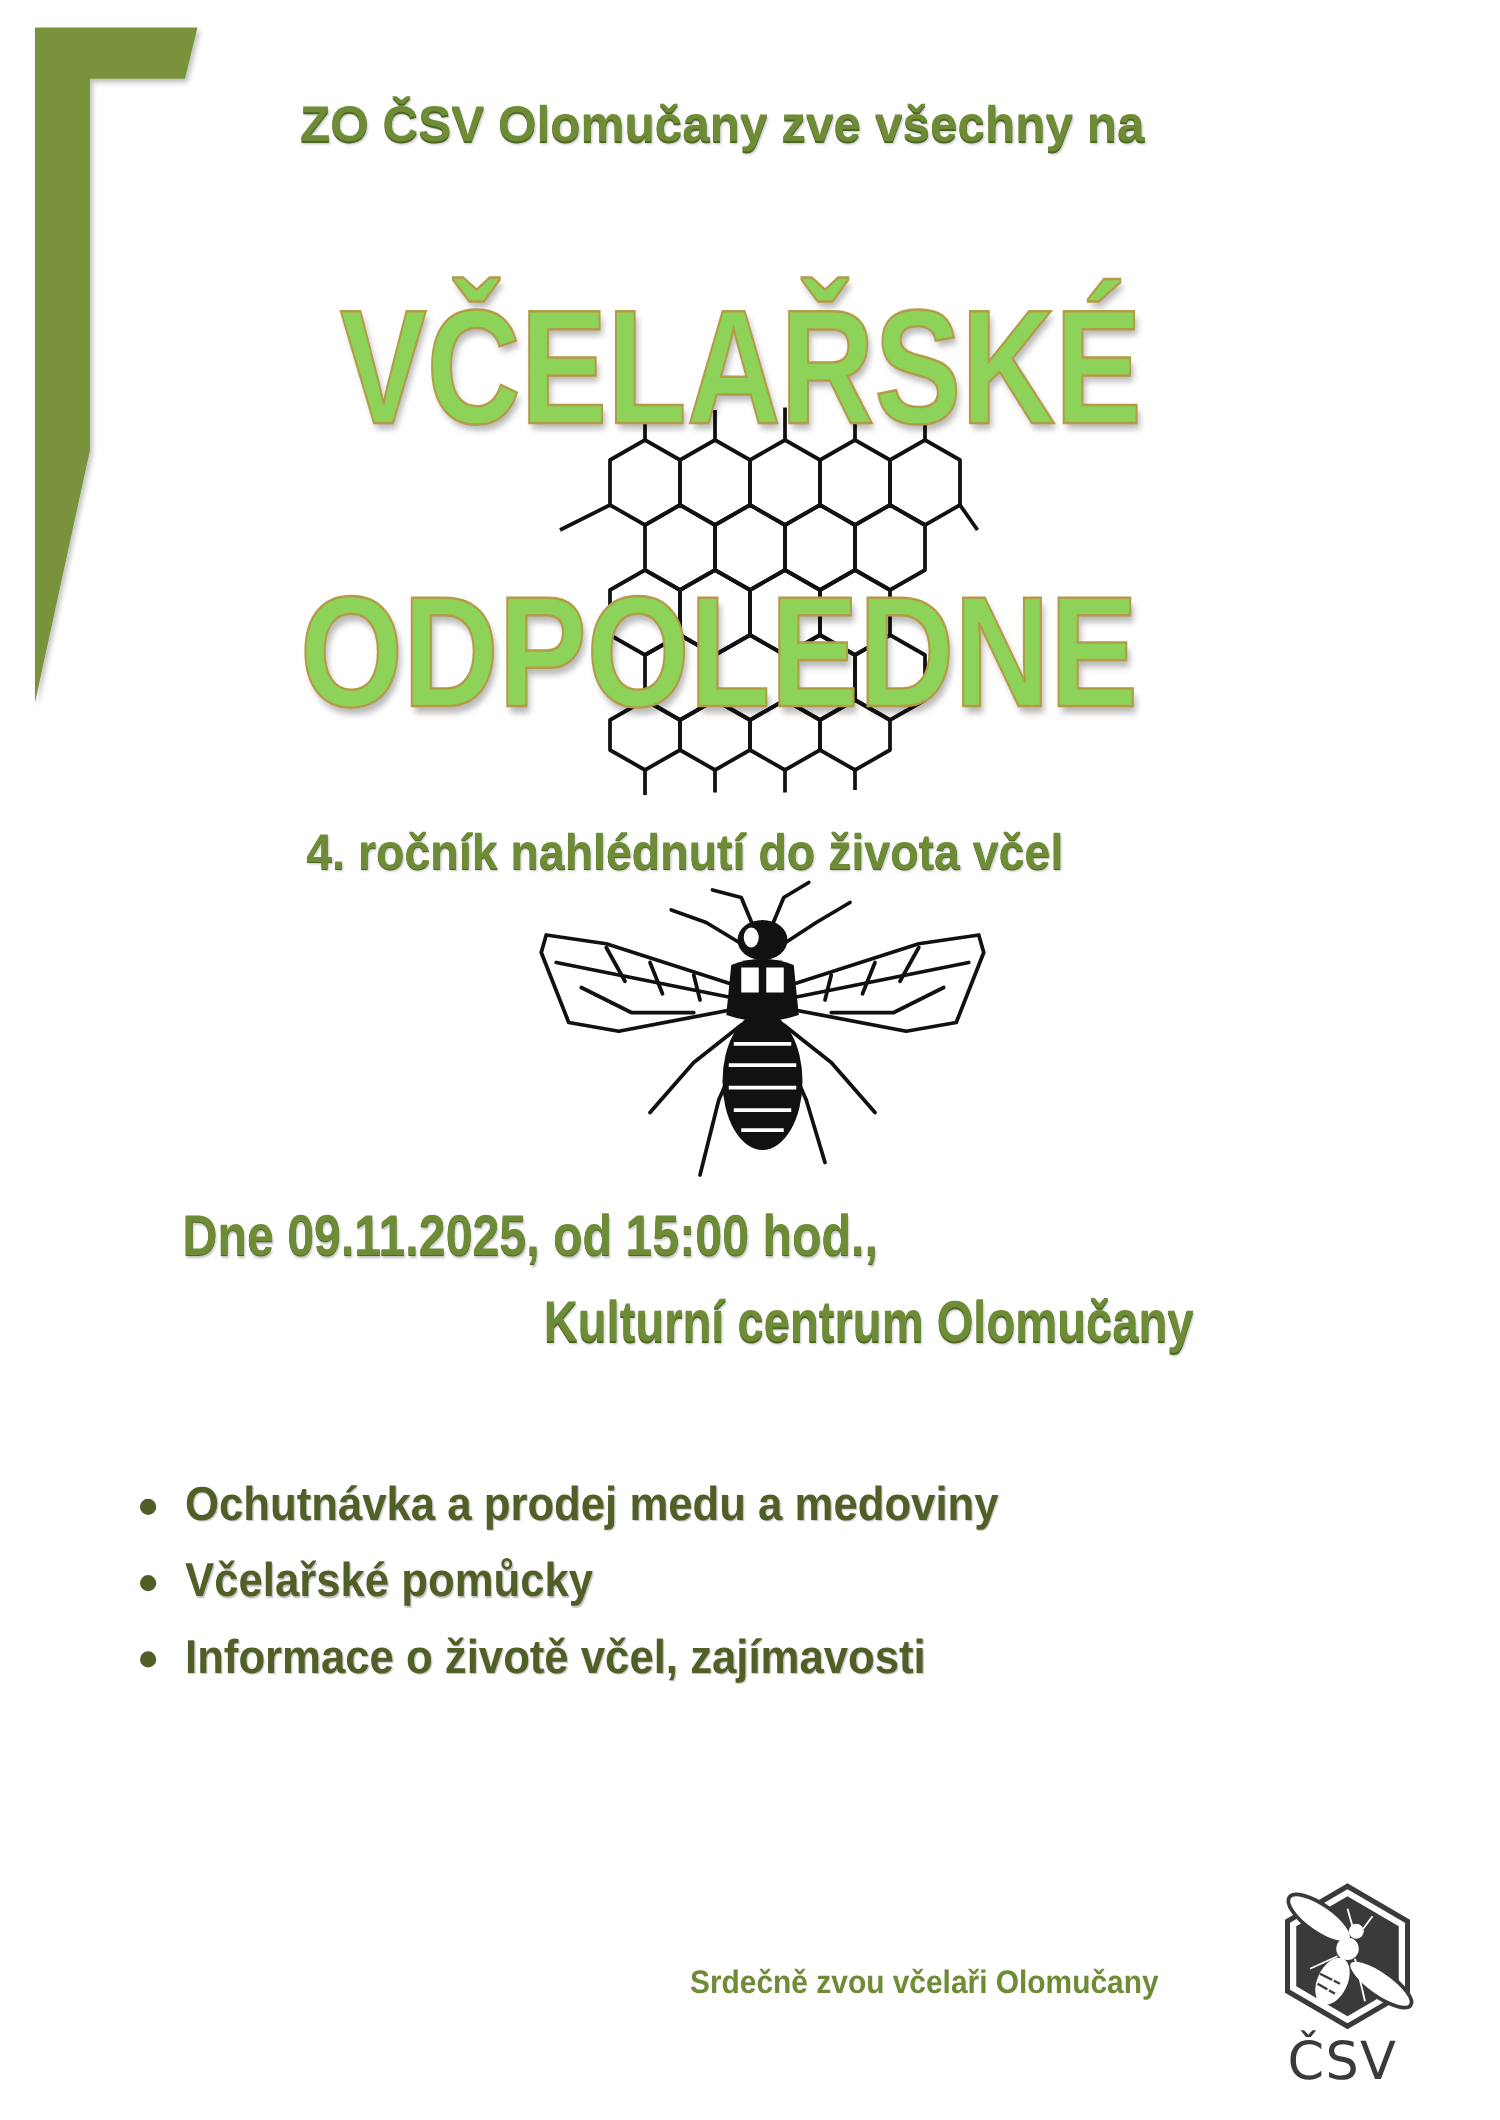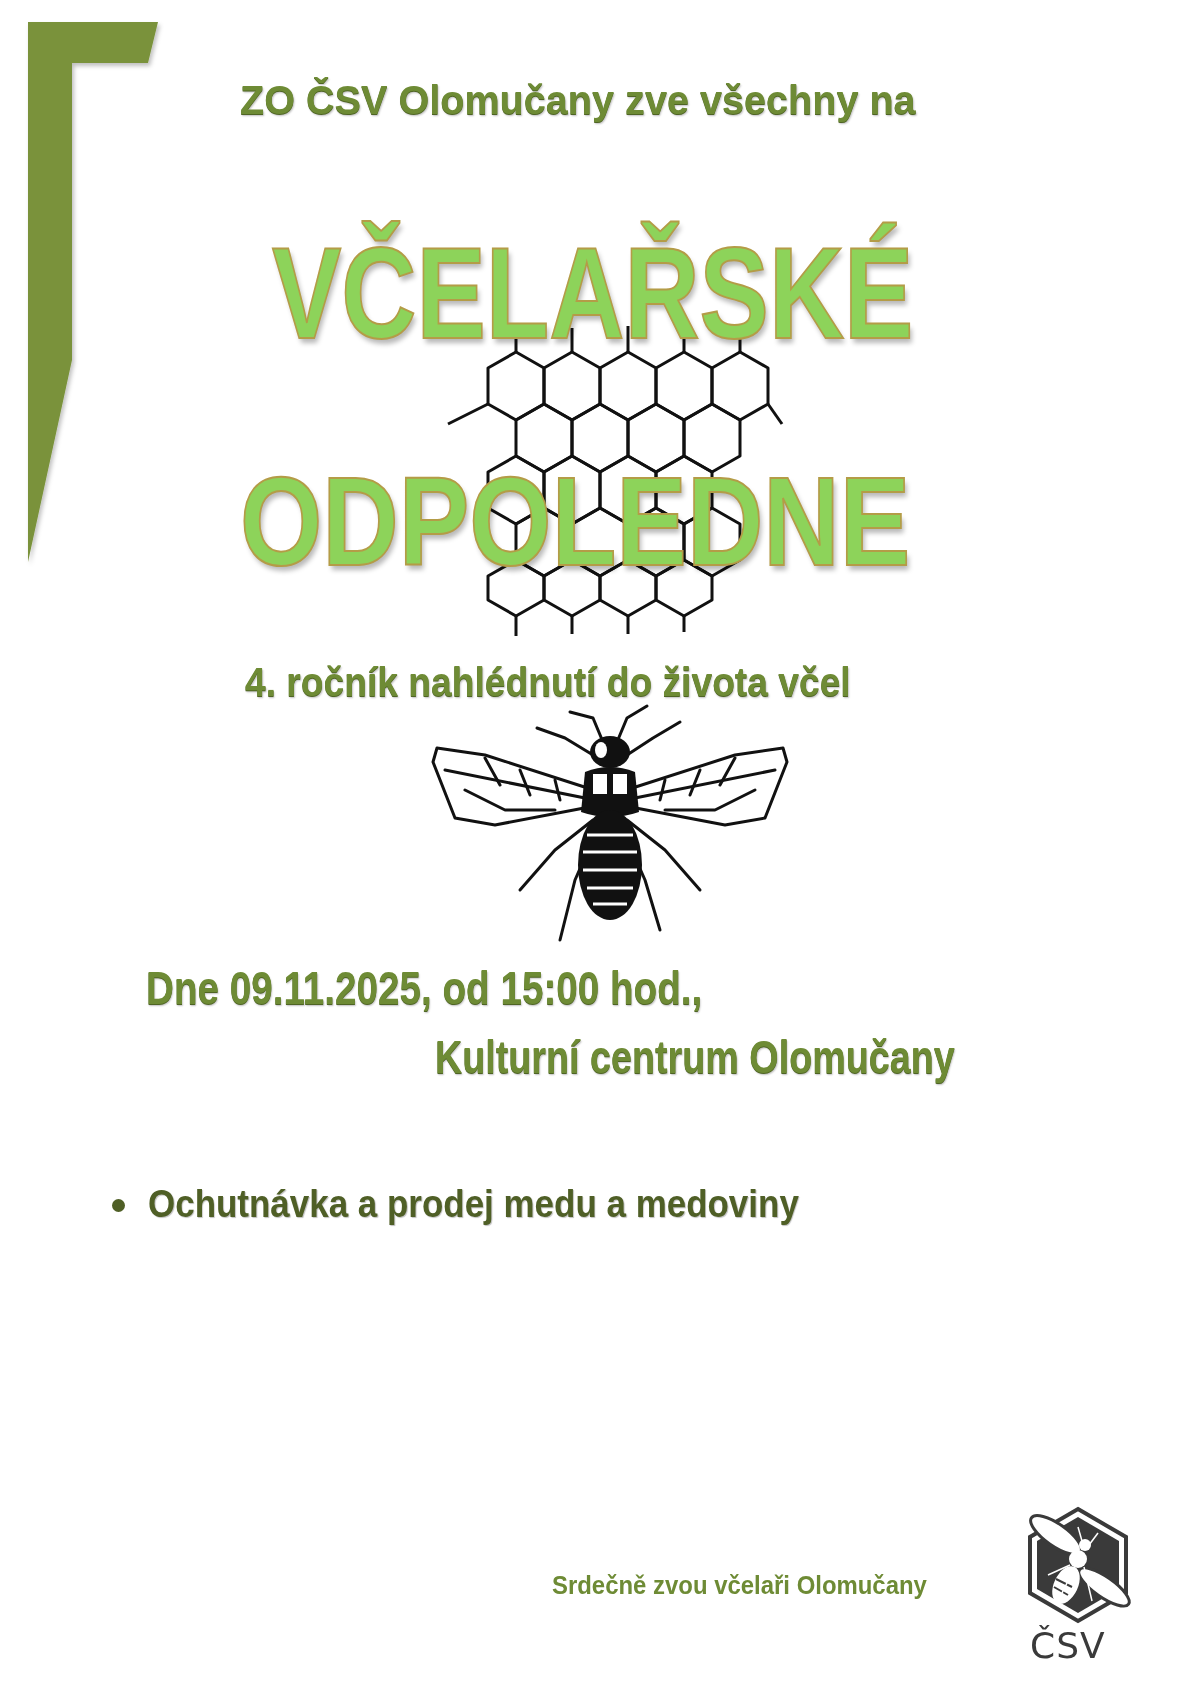--- a/index.html
+++ b/index.html
@@ -69,21 +69,21 @@
   }
   #features .cont { position:absolute; left:38px; top:61px; font-size:38px; white-space:nowrap; transform:scaleX(0.92); }
 
   #footer-text {
     left:552px; top:1572px; font-size:26px; color:#6e8b35; font-weight:bold;
     transform:scaleX(0.92); transform-origin:left top; line-height:1;
   }
 
   #logo { left:1018px; top:1505px; width:120px; height:120px; }
   #logo-label {
-    left:1030px; top:1628px; font-size:36px; color:#3a3a3a;
+    left:1030px; top:1628px; font-size:42px; color:#3a3a3a;
     font-family:"DejaVu Sans", sans-serif; line-height:1; letter-spacing:1px;
   }
 </style>
 </head>
 <body>
 
 <svg id="bracket" class="abs" viewBox="0 0 200 600">
   <defs>
     <filter id="bshadow" x="-10%" y="-10%" width="130%" height="130%">
       <feDropShadow dx="2" dy="3" stdDeviation="2" flood-color="#000" flood-opacity="0.25"></feDropShadow>
@@ -189,20 +189,28 @@
 </svg>
 
 <div id="date-line" class="abs olive nowrap">Dne 09.11.2025, od 15:00 hod.,</div>
 <div id="place-line" class="abs olive nowrap">Kulturní centrum Olomučany</div>
 
 <ul id="features" class="abs">
   <li>
     <span class="bullet"></span>
     <span class="feat-text dark-olive">Ochutnávka a prodej medu a medoviny</span>
   </li>
+  <li>
+    <span class="bullet"></span>
+    <span class="feat-text dark-olive">Včelařské pomůcky</span>
+  </li>
+  <li>
+    <span class="bullet"></span>
+    <span class="feat-text dark-olive">Informace o životě včel, zajímavosti</span>
+  </li>
 </ul>
 
 <div id="footer-text" class="abs nowrap">Srdečně zvou včelaři Olomučany</div>
 
 <svg id="logo" class="abs" viewBox="0 0 120 120">
   <polygon points="60,4 108,32 108,88 60,116 12,88 12,32" fill="#fff" stroke="#3a3a3a" stroke-width="4"></polygon>
   <polygon points="60,12 101,36 101,84 60,108 19,84 19,36" fill="#3a3a3a"></polygon>
 
   <ellipse cx="38" cy="30" rx="30" ry="11" transform="rotate(35 38 30)" fill="#fff" stroke="#3a3a3a" stroke-width="3"></ellipse>
   <ellipse cx="86" cy="82" rx="30" ry="10" transform="rotate(35 86 82)" fill="#fff" stroke="#3a3a3a" stroke-width="3"></ellipse>

